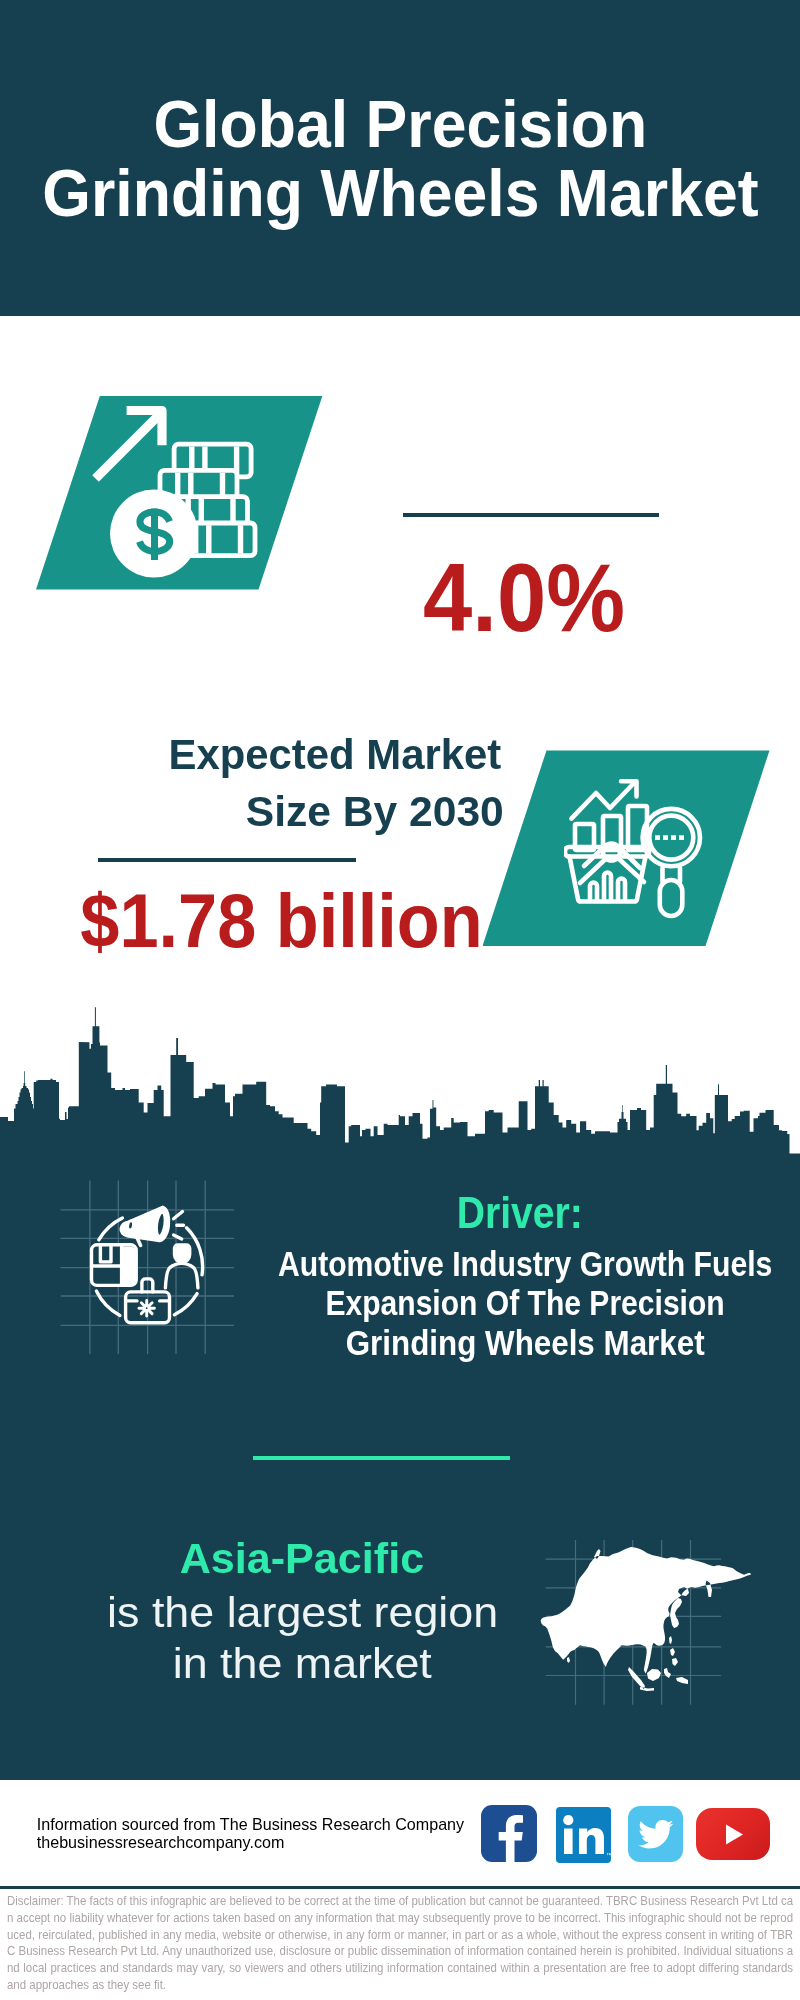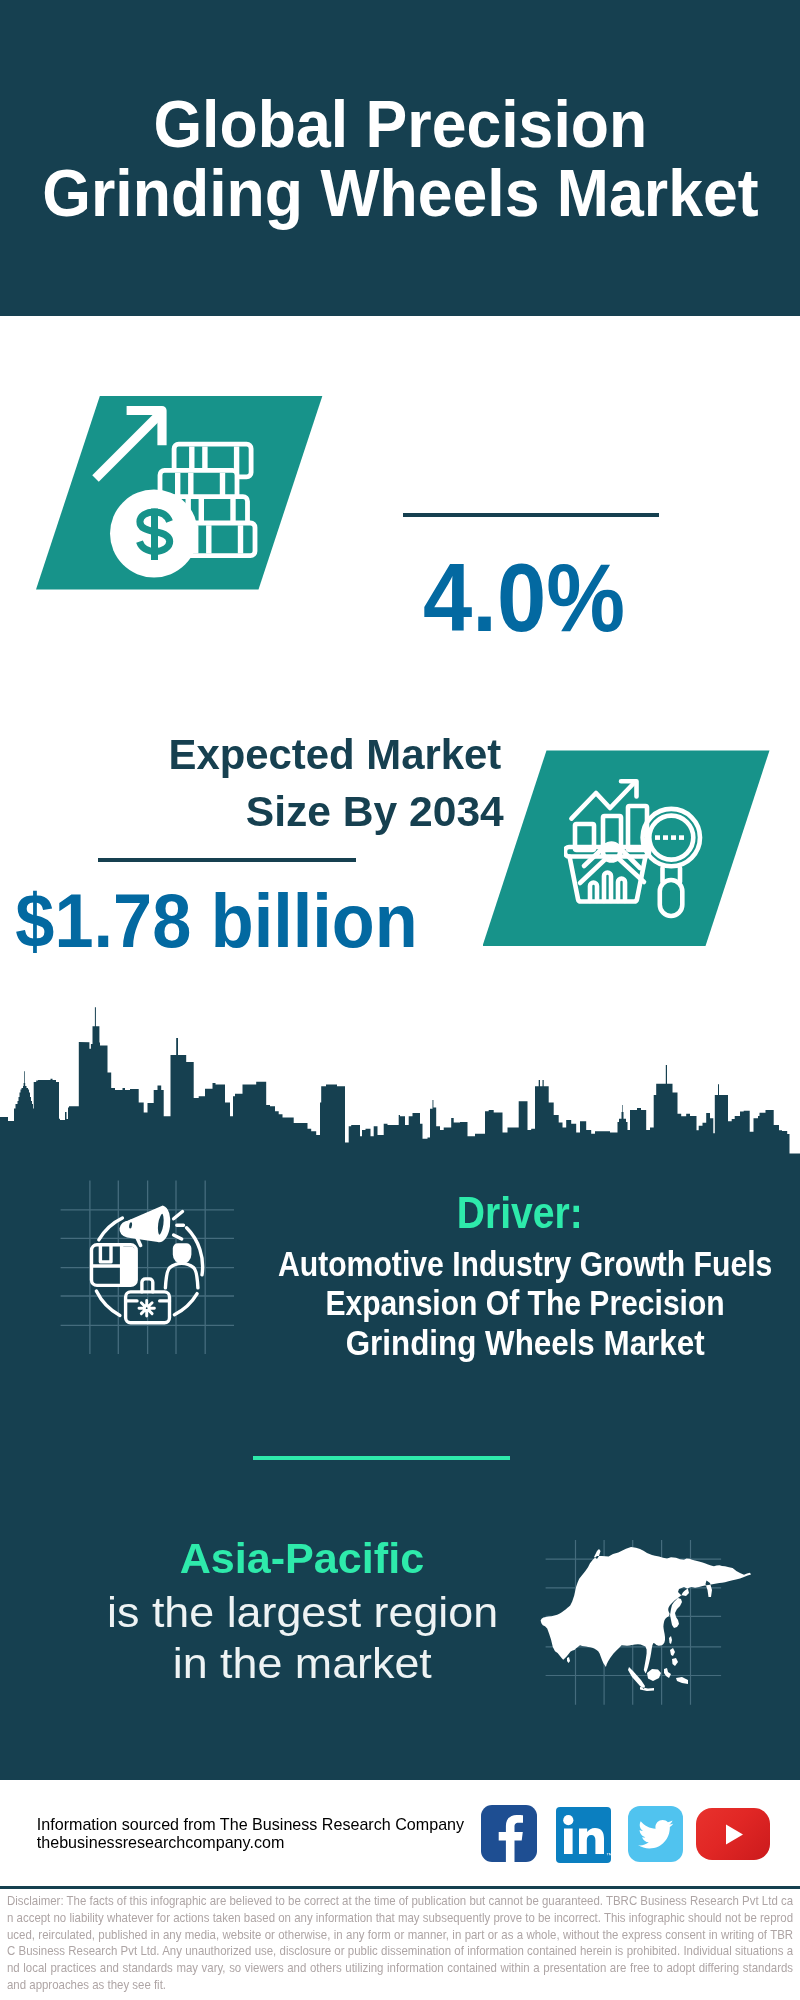--- a/index.html
+++ b/index.html
@@ -14,21 +14,21 @@
   #title{left:0;top:88.8px;width:800px;font-size:67px;line-height:69px;font-weight:bold;color:#ffffff;}
   #title .sx{transform:scaleX(0.934);}
   
   .stat-head{font-size:42.5px;line-height:57px;font-weight:bold;color:#164050;}
   .stat-head .sx{transform:scaleX(0.96);}
   #h1 .ln1 .sx{transform:scaleX(0.961);}
   #h1 .ln2 .sx{transform:scaleX(0.999);}
   #h2 .ln1 .sx{transform:scaleX(0.985);}
   #h2 .ln2 .sx{transform:scaleX(1.002);}
   .rule{position:absolute;height:4px;background:#164050;}
-  .stat-val{font-weight:bold;color:#0369a1;}
+  .stat-val{font-weight:bold;color:#b91c1c;}
   
   #skyline{left:0;top:1000px;width:800px;height:780px;}
   #driver-label{left:120.1px;top:1190.3px;width:800px;font-size:44.5px;line-height:46px;font-weight:bold;color:#2eeaab;text-align:center;}
   #driver-label .sx{transform:scaleX(0.879);}
   #driver-text{left:125.1px;top:1244.1px;width:800px;font-size:34.8px;line-height:39.3px;font-weight:bold;color:#ffffff;text-align:center;}
   #driver-text .sx{transform:scaleX(0.867);}
   #driver-text .ln2 .sx{transform:scaleX(0.864);}
   #driver-text .ln3 .sx{transform:scaleX(0.901);}
   #green-rule{left:253px;top:1456px;width:257px;height:4px;background:#2eeaab;}
   #region-name{left:-98px;top:1536.4px;width:800px;font-size:43px;line-height:45px;font-weight:bold;color:#2eeaab;text-align:center;}
@@ -50,21 +50,21 @@
   #para1{left:36px;top:395.5px;width:286.5px;height:194px;}
   #para2{left:482.5px;top:750.4px;width:287px;height:195.5px;}
   #icon1{left:90px;top:398px;width:180px;height:190px;}
   #icon2{left:564px;top:778px;width:144px;height:142px;}
   #h1{left:289.4px;top:379.7px;width:500px;}
   #h2{left:4px;top:726.1px;width:500px;text-align:right;}
   #rule1{left:402.7px;top:513px;width:256.3px;}
   #rule2{left:97.6px;top:857.6px;width:258px;}
   #val1{left:274px;top:547.7px;width:500px;font-size:96.5px;line-height:100px;text-align:center;}
   #val1 .sx{transform:scaleX(0.918);}
-  #val2{left:-0.75px;top:880.9px;width:500px;font-size:76px;line-height:80px;text-align:left;}
+  #val2{left:-0.75px;top:880.9px;width:500px;font-size:76px;line-height:80px;text-align:right;}
   #val2 .sx{transform:scaleX(0.925);}
 </style>
 </head>
 <body>
 
 <div id="page">
 
   <div id="header" class="abs"></div>
   <div id="title" class="abs ctr">
     <div><span class="sx">Global Precision</span></div>
@@ -146,21 +146,21 @@
       <g fill="#ffffff" stroke="none">
         <rect x="91" y="57.3" width="5" height="4.6"></rect>
         <rect x="99" y="57.3" width="5" height="4.6"></rect>
         <rect x="107" y="57.3" width="5" height="4.6"></rect>
         <rect x="115" y="57.3" width="5" height="4.6"></rect>
       </g>
     </g>
   </svg>
   <div id="h2" class="abs ctr stat-head">
     <div class="ln1"><span class="sx">Expected Market</span></div>
-    <div class="ln2"><span class="sx">Size By 2034</span></div>
+    <div class="ln2"><span class="sx">Size By 2030</span></div>
   </div>
   <div id="rule2" class="rule"></div>
   <div id="val2" class="abs stat-val"><span class="sx">$1.78 billion</span></div>
 
   <svg id="skyline" class="abs" viewBox="0 0 800 780">
     <path d="M0,780 L0,117 8,117 8,121 14,121 14,108.5 15.5,108.5 15.5,104 17.5,104 17.5,101 18.5,101 18.5,97 19.5,97 19.5,92.5 20.5,92.5 20.5,89.5 21.5,89.5 21.5,88 23,88 23,86 23.6,86 23.6,83 24.05,83 24.05,71.2 24.75,71.2 24.75,83 25.2,83 25.2,86 26.5,86 26.5,88 28,88 28,89.5 29,89.5 29,92.5 30,92.5 30,97 31,97 31,101 32,101 32,104 33,104 33,108.5 33.7,108.5 33.7,82 36.2,82 36.2,80.6 38,80.6 38,80 50.5,80 50.5,78.8 52.5,78.8 52.5,80 56,80 56,82 59,82 59,118.7 60,118.7 60,120 65,120 65,112 66.5,112 66.5,119 68,119 68,107.5 69,107.5 69,106.2 78.8,106.2 78.8,42 89.4,42.2 89.4,48.7 90.9,48.7 90.9,44 92.5,44 92.5,26.2 94.9,26.2 94.9,7.2 95.9,7.2 95.9,26.2 99.4,26.2 99.4,42.5 100,42.5 100,45.5 107.5,45.5 107.5,72.5 111.2,72.5 111.2,88 115,88 115,90 122.5,90 122.5,88 125,88 125,90 130,90 130,89 138.7,89 138.7,102.5 143.7,102.5 143.7,112.5 147.5,112.5 147.5,103 153.7,103 153.7,90 157.5,90 157.5,85.5 161.2,85.5 161.2,90 163.7,90 163.7,116.2 170.5,116.2 170.5,55 176.2,55 176.2,38 178,38 178,55 186.2,55 186.2,62 193.7,62 193.7,98 198.7,98 198.7,96.2 205,96.2 205,88.7 212.5,88.7 212.5,83 215.5,83 215.5,84.5 225,84.5 225,102.5 230,102.5 230,116.2 233,116.2 233,96.2 235,96.2 235,93.7 242.5,93.7 242.5,84.5 256.2,84.5 256.2,81.7 266.2,81.7 266.2,105 270,105 270,106.2 275,106.2 275,111.2 278.7,111.2 278.7,114.2 282.5,114.2 282.5,117.5 293.7,117.5 293.7,123 307.5,123 307.5,128.7 311.2,128.7 311.2,131.2 316.2,131.2 316.2,135 320,135 320,102.5 321.2,102.5 321.2,86.2 326,86.2 326,84.5 337,84.5 337,86.2 345,86.2 345,142.5 348.7,142.5 348.7,126.2 351.2,126.2 351.2,125 360,125 360,136.2 362,136.2 362,130 365.5,130 365.5,128.7 370.5,128.7 370.5,136.2 373.7,136.2 373.7,126.2 377.5,126.2 377.5,135 383.7,135 383.7,123.7 387.5,123.7 387.5,125 398.7,125 398.7,115 400,115 400,116.2 405,116.2 405,125 408.7,125 408.7,116.2 412.5,116.2 412.5,113 420,113 420,123.7 422.5,123.7 422.5,138.7 427.5,138.7 427.5,137.5 430,137.5 430,108.7 432.5,108.7 432.5,100 433.4,100 433.4,107.5 436.2,107.5 436.2,126.2 440,126.2 440,130 443.7,130 443.7,127.5 451.2,127.5 451.2,118 453.7,118 453.7,122.5 460,122.5 460,122 467.5,122 467.5,136.2 475,136.2 475,133.7 485,133.7 485,111.2 488.7,111.2 488.7,110 493.7,110 493.7,112.5 500,112.5 500,112.5 502.5,112.5 502.5,132.5 507.5,132.5 507.5,127.5 518.7,127.5 518.7,101.2 527.5,101.2 527.5,130 531.2,130 531.2,128.7 535,128.7 535,86.2 538.7,86.2 538.7,80 540,80 540,86.2 542.5,86.2 542.5,80 543.7,80 543.7,86.2 548.7,86.2 548.7,102.5 553.7,102.5 553.7,115 558.7,115 558.7,122.5 562.5,122.5 562.5,127.5 566.2,127.5 566.2,120 571.2,120 571.2,123.7 576.2,123.7 576.2,132.5 580,132.5 580,121.2 586.2,121.2 586.2,130 591.2,130 591.2,133.7 595,133.7 595,131.2 610,131.2 610,132.5 617.5,132.5 617.5,122 619,122 619,118.7 621.5,118.7 621.5,112 622.2,112 622.2,105 622.8,105 622.8,112 623.5,112 623.5,118.7 626,118.7 626,122 627.5,122 627.5,130 630,130 630,110 637,110 637,108 641,108 641,110 646.2,110 646.2,130 650,130 650,127.5 653.7,127.5 653.7,95 656.2,95 656.2,83.7 665.8,83.7 665.8,65 667,65 667,83.7 672.5,83.7 672.5,92.5 677.5,92.5 677.5,113.7 681.2,113.7 681.2,116.2 686.2,116.2 686.2,113.7 690,113.7 690,116 696.5,116 696.5,130.2 698.7,130.2 698.7,125.7 702.5,125.7 702.5,122.7 706.2,122.7 706.2,113 710,113 710,118.2 713.3,118.2 713.3,133.2 714.8,133.2 714.8,95 718,95 718,84.2 719,84.2 719,95 728,95 728,121.2 731.7,121.2 731.7,119 734.7,119 734.7,116 740,116 740,111.5 743.7,111.5 743.7,110.7 749.7,110.7 749.7,131.7 753.5,131.7 753.5,118.2 758,118.2 758,116 759.5,116 759.5,112.7 765.5,112.7 765.5,110 773.7,110 773.7,125 779,125 779,130.2 782,130.2 782,131 787.2,131 787.2,134 789.5,134 789.5,153.5 800,153.5 L800,780 Z" fill="#164050"></path>
   </svg>
 
   <svg id="driver-icon" class="abs" viewBox="0 0 184 182">
     <g stroke="#456c7d" stroke-width="1.3" fill="none">

